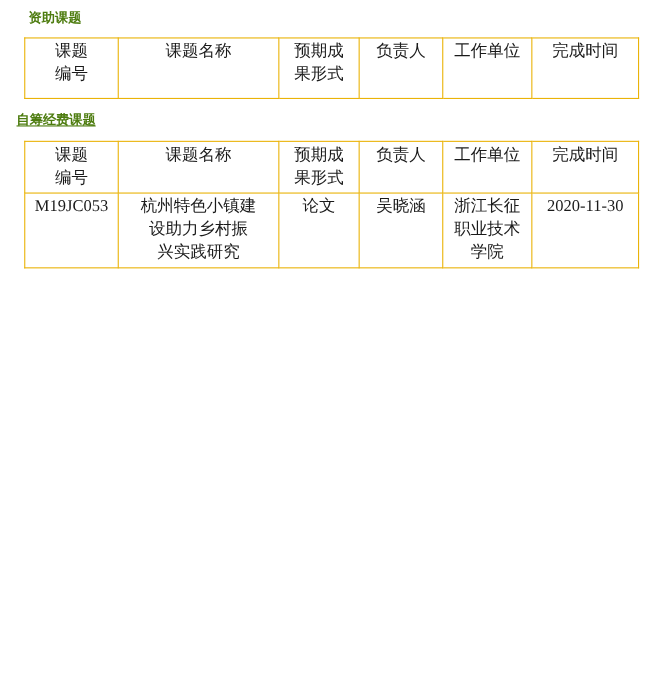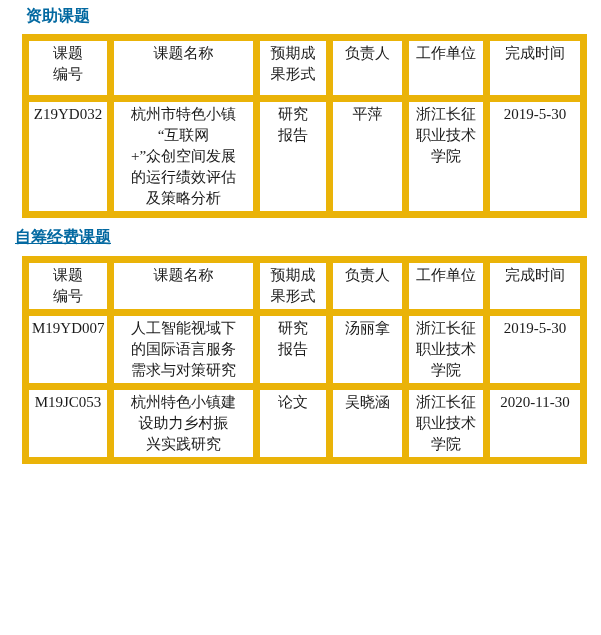--- a/index.html
+++ b/index.html
@@ -3,32 +3,32 @@
 <meta charset="utf-8">
 <style>
   html,body{margin:0;padding:0;background:#ffffff;}
   body{
     width:601px;height:635px;overflow:hidden;
     font-family:"Liberation Serif","DejaVu Serif",serif;
     color:#1a1a1a;
   }
   .doc{position:relative;width:601px;height:635px;background:#fff;}
   .section-heading{
-    font-weight:bold;font-size:16px;line-height:20px;color:#0369a1;
+    font-weight:bold;font-size:12px;line-height:20px;color:#4d7c0f;
     margin:0;padding:0;
   }
   .heading-1{margin:6px 0 8px 26px;}
   .heading-2{margin:9px 0 9px 15px;text-decoration:underline;}
   table.grid{
     border-collapse:collapse;table-layout:fixed;
     margin-left:22px;width:558px;
     font-size:15px;line-height:21px;
   }
   table.grid th, table.grid td{
-    border:7px solid #eab308;
+    border:1px solid #eab308;
     vertical-align:top;text-align:center;
     padding:2px 3px;
     white-space:pre-line;
     overflow:hidden;
     font-weight:normal;
   }
   tr.hdr-tall th{height:50px;}
   tr.hdr-short th{height:41px;}
   col.c-id{width:85px;}
   col.c-name{width:146px;}
@@ -59,35 +59,20 @@
 编号</th>
         <th>课题名称</th>
         <th>预期成
 果形式</th>
         <th>负责人</th>
         <th>工作单位</th>
         <th>完成时间</th>
       </tr>
     </thead>
     <tbody>
-      <tr>
-        <td>Z19YD032</td>
-        <td>杭州市特色小镇
-“互联网
-+”众创空间发展
-的运行绩效评估
-及策略分析</td>
-        <td>研究
-报告</td>
-        <td>平萍</td>
-        <td>浙江长征
-职业技术
-学院</td>
-        <td>2019-5-30</td>
-      </tr>
     </tbody>
   </table>
 
   <h2 class="section-heading heading-2">自筹经费课题</h2>
 
   <table class="grid">
     <colgroup>
       <col class="c-id">
         <col class="c-name">
         <col class="c-result">
@@ -102,33 +87,20 @@
         <th>课题名称</th>
         <th>预期成
 果形式</th>
         <th>负责人</th>
         <th>工作单位</th>
         <th>完成时间</th>
       </tr>
     </thead>
     <tbody>
       <tr>
-        <td>M19YD007</td>
-        <td>人工智能视域下
-的国际语言服务
-需求与对策研究</td>
-        <td>研究
-报告</td>
-        <td>汤丽拿</td>
-        <td>浙江长征
-职业技术
-学院</td>
-        <td>2019-5-30</td>
-      </tr>
-      <tr>
         <td>M19JC053</td>
         <td>杭州特色小镇建
 设助力乡村振
 兴实践研究</td>
         <td>论文</td>
         <td>吴晓涵</td>
         <td>浙江长征
 职业技术
 学院</td>
         <td>2020-11-30</td>

